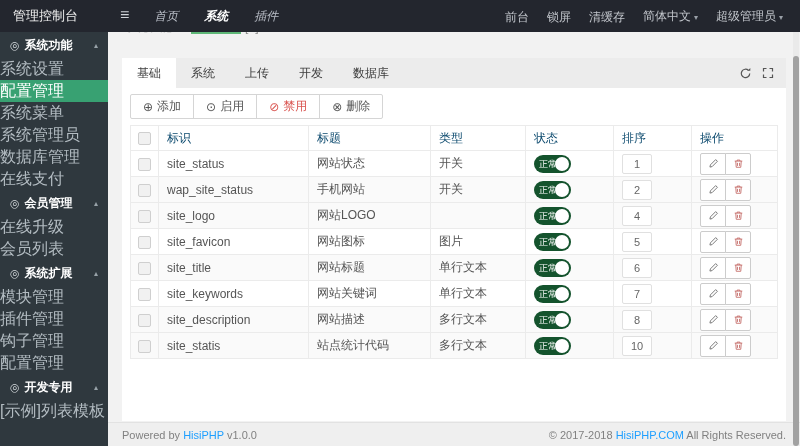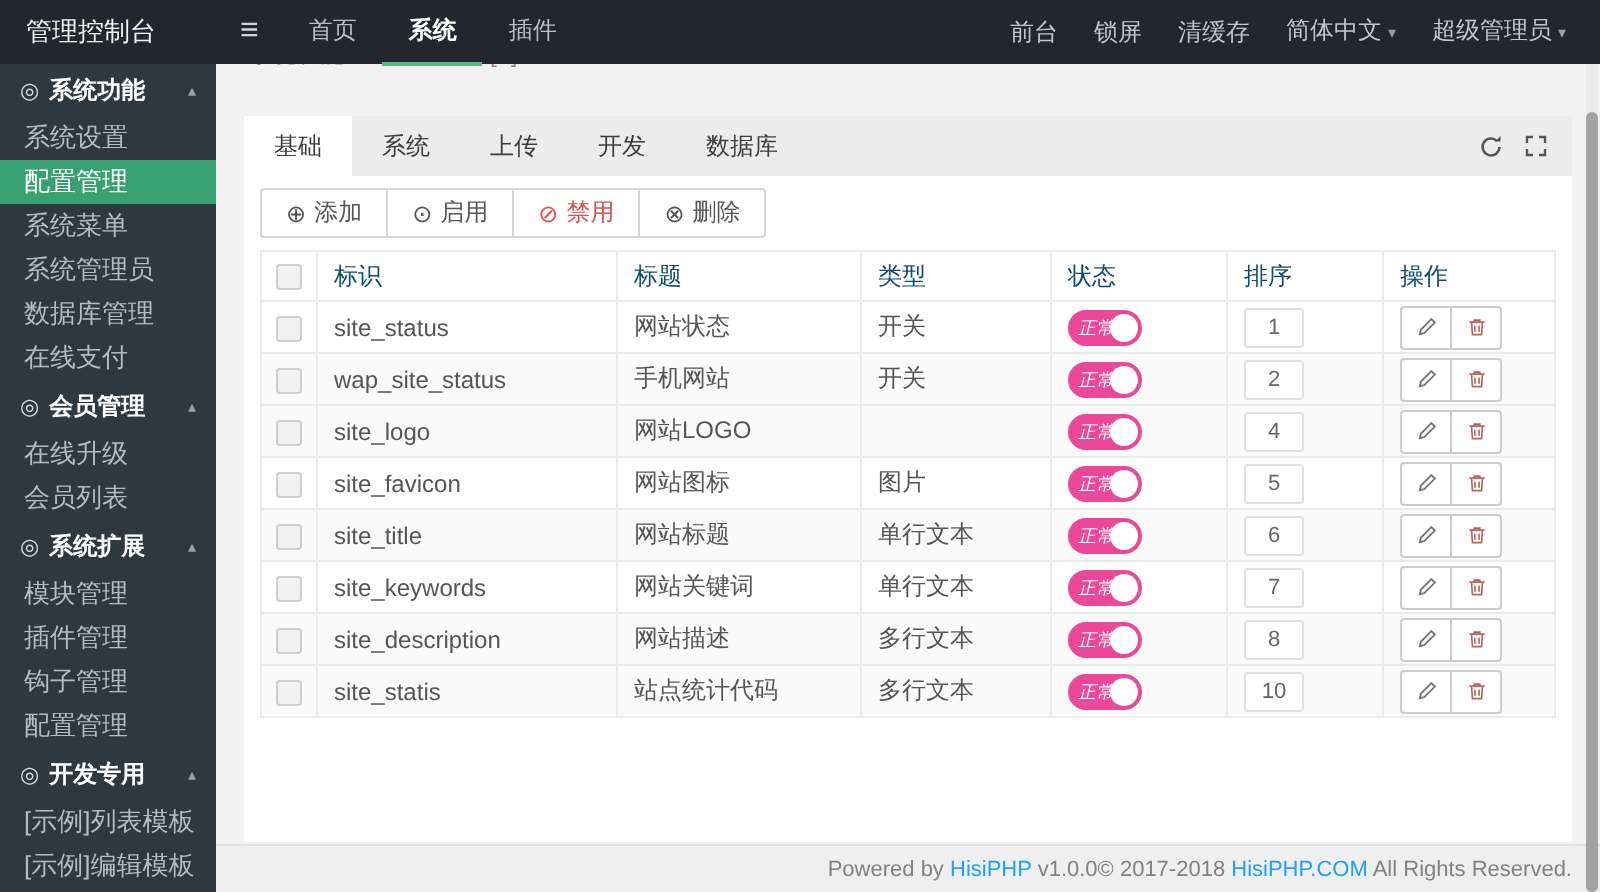--- a/index.html
+++ b/index.html
@@ -1,36 +1,36 @@
 <!DOCTYPE html>
 <html><head>
 <meta charset="utf-8">
 <style>
   * { margin:0; padding:0; box-sizing:border-box; }
   html,body { width:800px; height:446px; overflow:hidden; }
   body { font-family:"Liberation Sans","DejaVu Sans",sans-serif; font-size:12px; background:#f2f2f2; }
   .screen { position:relative; width:800px; height:446px; overflow:hidden; background:#f2f2f2; }
 
   
-  .topbar { position:absolute; top:0; left:0; right:0; height:32px; background:#23262e; display:flex; align-items:center; z-index:30; }
+  .topbar { position:absolute; top:0; left:0; right:0; height:32px; background:#23262e; display:flex; align-items:flex-start; z-index:30; }
   .logo { width:108px; line-height:32px; padding-left:13px; color:#f2f2f2; font-size:13px; }
   .hamburger { line-height:30px; padding:0 12px; color:#cfd3d8; font-size:16px; cursor:pointer; }
-  .top-nav { display:flex; }
+  .top-nav { display:flex;font-style:italic; }
   .nav-item { padding:0 13px; line-height:32px; color:#b9bec7; cursor:pointer; }
   .nav-item.active { color:#fff; font-weight:bold; border-bottom:2px solid #5FB878; }
   .topbar-right { margin-left:auto; display:flex; align-items:center; padding-right:8px; }
   .top-action { padding:0 9px; line-height:32px; color:#c2c6cc; cursor:pointer; white-space:nowrap; }
   .top-action .caret { font-size:8px; margin-left:3px; color:#9aa0a8; }
 
   
   .sidebar { position:absolute; top:32px; left:0; width:108px; bottom:0; background:#2f383e; overflow:hidden; z-index:20; }
   .side-title { display:flex; align-items:center; height:26px; padding:0 10px; color:#fff; font-weight:bold; font-size:12px; cursor:pointer; }
   .side-ticon { font-size:11px; margin-right:5px; color:#d8dde0; }
   .side-caret { margin-left:auto; font-size:8px; color:#98a2a8; }
-  .side-item { height:22px; line-height:22px; padding-left:12px; color:#b3bcc2; font-size:13px; cursor:pointer; white-space:nowrap; }
+  .side-item { height:22px; line-height:22px; color:#b3bcc2; font-size:16px; cursor:pointer; white-space:nowrap; }
   .side-item.active { background:#38a172; color:#fff; }
 
   
   .breadcrumb { position:absolute; left:124px; top:14px; height:26px; line-height:26px; color:#8a8a8a; }
   .bc-item { color:#8a8a8a; cursor:pointer; }
   .bc-sep { margin:0 6px; color:#aaa; }
   .bc-suffix { margin-left:6px; color:#8a8a8a; }
 
   
   .card { position:absolute; left:122px; top:58px; width:664px; height:363px; background:#fff; }
@@ -51,33 +51,33 @@
   
   .table-wrap { padding:0 8px; }
   table { width:100%; border-collapse:collapse; table-layout:fixed; }
   th,td { border:1px solid #ebebeb; text-align:left; font-weight:normal; padding:0 8px; height:26px; font-size:12px; color:#555; overflow:hidden; white-space:nowrap; }
   th { color:#0c4a6e; height:25px; }
   tr.stripe td { background:#fafafa; }
   col.c-cb{width:28px} col.c-id{width:150px} col.c-title{width:122px} col.c-type{width:95px} col.c-status{width:88px} col.c-sort{width:78px} col.c-ops{width:auto}
   .cb-cell { text-align:center; padding:0; }
   .cb { display:inline-block; width:13px; height:13px; border:1px solid #cfcfcf; border-radius:2px; background:#f1f1f1; vertical-align:middle; cursor:pointer; }
 
-  .switch { position:relative; display:inline-flex; align-items:center; width:37px; height:18px; border-radius:9px; background:#ec4899; vertical-align:middle; cursor:pointer;font-style:italic; }
+  .switch { position:relative; display:inline-flex; align-items:center; width:37px; height:18px; border-radius:9px; background:#14532d; vertical-align:middle; cursor:pointer; }
   .sw-label { color:#fff; font-size:9px; margin-left:5px; line-height:18px; }
   .sw-knob { position:absolute; right:2px; top:2px; width:14px; height:14px; border-radius:50%; background:#fff; }
 
   .sort-input { width:30px; height:20px; border:1px solid #e0e0e0; border-radius:2px; text-align:center; font-size:11px; color:#666; background:#fff; font-family:inherit; }
 
   .op-btn { width:26px; height:22px; border:1px solid #ccc; background:#fff; display:inline-flex; align-items:center; justify-content:center; vertical-align:middle; cursor:pointer; color:#777; }
   .op-btn + .op-btn { margin-left:-1px; }
   .op-btn.edit { border-radius:2px 0 0 2px; }
   .op-btn.delete { border-radius:0 2px 2px 0; color:#c0605c; }
 
   
-  .footer { position:absolute; left:108px; right:0; bottom:0; height:24px; background:#efefef; border-top:1px solid #e2e2e2; display:flex; align-items:center; justify-content:flex-end; padding:0 14px; font-size:11px; color:#818181; z-index:10; }
+  .footer { position:absolute; left:108px; right:0; bottom:0; height:24px; background:#efefef; border-top:1px solid #e2e2e2; display:flex; align-items:center; justify-content:space-between; padding:0 14px; font-size:11px; color:#818181; z-index:10; }
   .footer a { color:#1E9FFF; text-decoration:none; cursor:pointer; }
 
   
   .scrollbar { position:absolute; right:1px; top:32px; bottom:0; width:6px; background:#eaeaea; z-index:40; }
   .scroll-thumb { position:absolute; top:24px; bottom:0; width:100%; background:#a2a2a2; border-radius:3px; }
 </style>
 </head>
 <body>
 
 <div class="screen">
@@ -126,21 +126,20 @@
       <div class="side-item">模块管理</div>
       <div class="side-item">插件管理</div>
       <div class="side-item">钩子管理</div>
       <div class="side-item">配置管理</div>
       <div class="side-title">
         <span class="side-ticon">◎</span>
         <span class="side-ttext">开发专用</span>
         <span class="side-caret">▴</span>
       </div>
       <div class="side-item">[示例]列表模板</div>
-      <div class="side-item">[示例]编辑模板</div>
     </aside>
 
   <div class="breadcrumb"><span class="bc-item">系统功能</span><span class="bc-sep">&gt;</span><span class="bc-item">配置管理</span><span class="bc-suffix">[+]</span></div>
 
   <div class="card">
     <div class="tabbar">
 
       <div class="tab active">基础</div>
         <div class="tab">系统</div>
         <div class="tab">上传</div>

